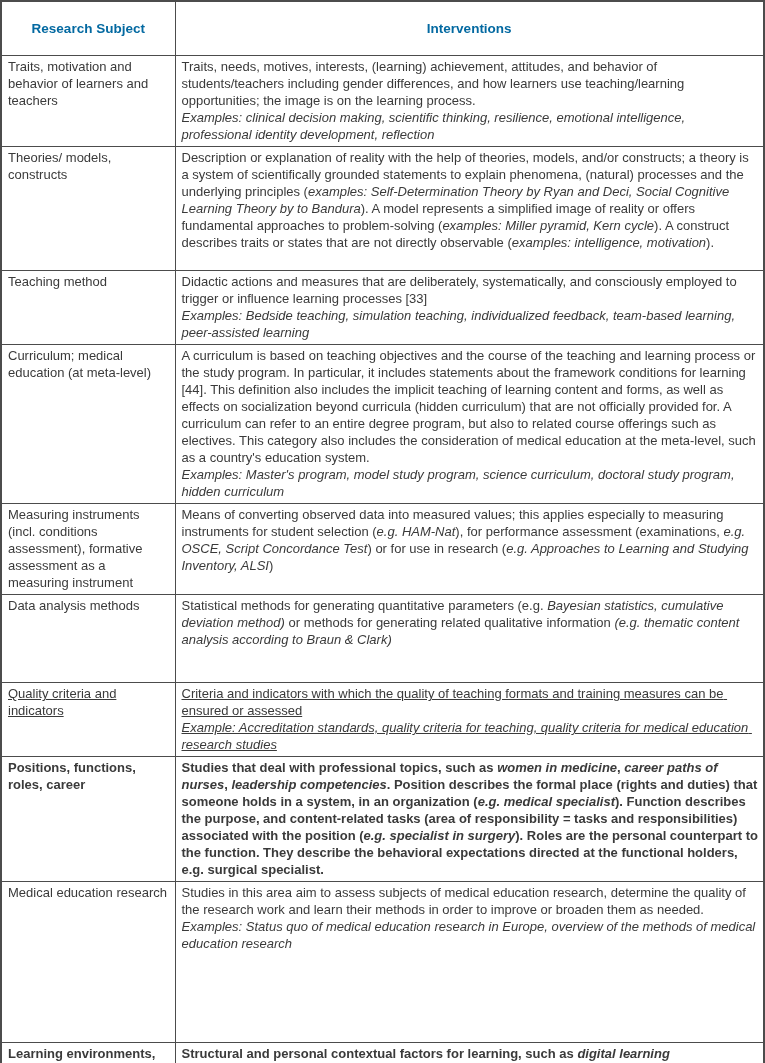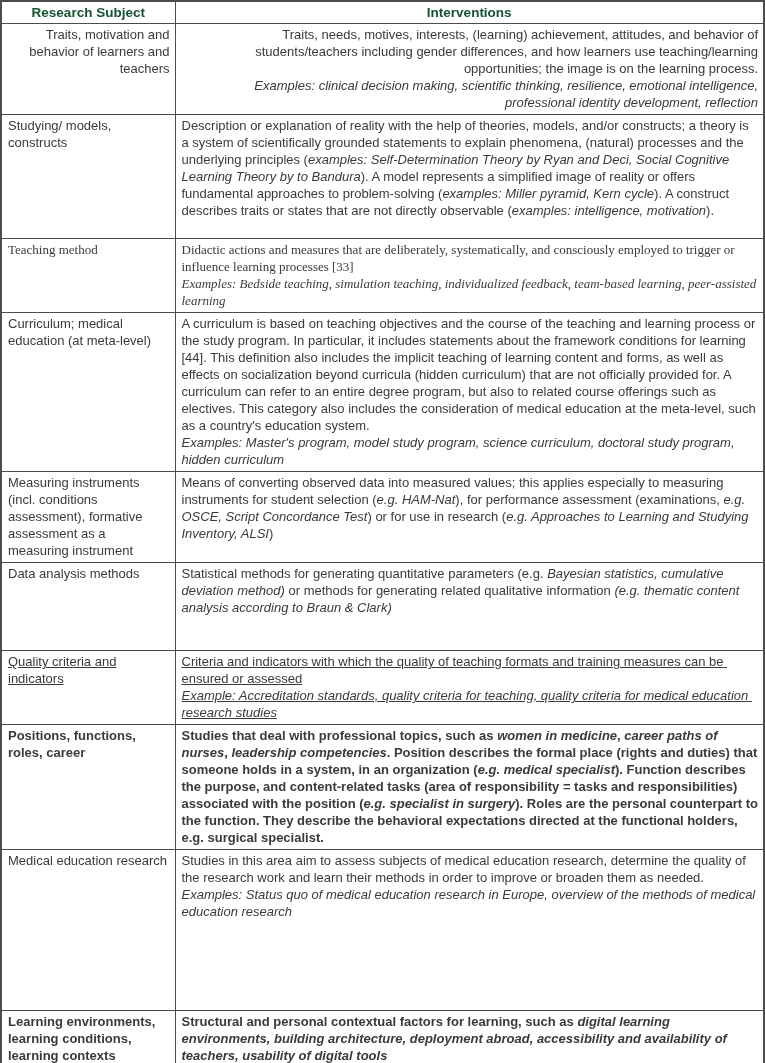--- a/index.html
+++ b/index.html
@@ -21,37 +21,37 @@
     font-size: 13px;
     line-height: 17px;
     border: 2px solid #4c4c4c;
   }
   table.def-table col.c-subject { width: 174px; }
   table.def-table th {
     border: 1px solid #4c4c4c;
     font-weight: bold;
     text-align: center;
     vertical-align: middle;
-    padding: 2px 4px;
+    padding: 18px 4px;
     height: 22px;
     font-size: 13.5px;
-    color: #14532d;
+    color: #0369a1;
   }
   table.def-table td {
     border: 1px solid #4c4c4c;
     vertical-align: top;
     padding: 2px 5px 3px 6px;
   }
   td.expl-cell { padding-left: 8px; }
   .expl { white-space: pre-wrap; }
   .seg-italic { font-style: italic; }
   
-  tbody tr:nth-child(1)  { height: 90px; text-align: right;  }
+  tbody tr:nth-child(1)  { height: 90px;  }
   tbody tr:nth-child(2)  { height: 124px; }
-  tbody tr:nth-child(3)  { height: 70px; font-family: Liberation Serif, serif;  }
+  tbody tr:nth-child(3)  { height: 70px;  }
   tbody tr:nth-child(4)  { height: 138px; }
   tbody tr:nth-child(5)  { height: 60px;  }
   tbody tr:nth-child(6)  { height: 88px;  }
   tbody tr:nth-child(7)  { height: 55px; text-decoration: underline;  }
   tbody tr:nth-child(8)  { height: 87px; font-weight: bold;  }
   tbody tr:nth-child(9)  { height: 161px; }
   tbody tr:nth-child(10) { height: 103px; font-weight: bold; }
   tbody tr:nth-child(11) { height: 60px;  }
 </style>
 </head>
@@ -71,21 +71,21 @@
     </thead>
     <tbody id="table-body">
         <tr>
           <td class="subject-cell">Traits, motivation and behavior of learners and teachers</td>
           <td class="expl-cell">
             <div class="expl"><span class="seg-regular">Traits, needs, motives, interests, (learning) achievement, attitudes, and behavior of students/teachers including gender differences, and how learners use teaching/learning opportunities; the image is on the learning process.</span><span class="seg-italic">
 Examples: clinical decision making, scientific thinking, resilience, emotional intelligence, professional identity development, reflection</span></div>
           </td>
         </tr>
         <tr>
-          <td class="subject-cell">Studying/ models, constructs</td>
+          <td class="subject-cell">Theories/ models, constructs</td>
           <td class="expl-cell">
             <div class="expl"><span class="seg-regular">Description or explanation of reality with the help of theories, models, and/or constructs; a theory is a system of scientifically grounded statements to explain phenomena, (natural) processes and the underlying principles (</span><span class="seg-italic">examples: Self-Determination Theory by Ryan and Deci, Social Cognitive Learning Theory by to Bandura</span><span class="seg-regular">). A model represents a simplified image of reality or offers fundamental approaches to problem-solving (</span><span class="seg-italic">examples: Miller pyramid, Kern cycle</span><span class="seg-regular">). A construct describes traits or states that are not directly observable (</span><span class="seg-italic">examples: intelligence, motivation</span><span class="seg-regular">).</span></div>
           </td>
         </tr>
         <tr>
           <td class="subject-cell">Teaching method</td>
           <td class="expl-cell">
             <div class="expl"><span class="seg-regular">Didactic actions and measures that are deliberately, systematically, and consciously employed to trigger or influence learning processes [33]</span><span class="seg-italic">
 Examples: Bedside teaching, simulation teaching, individualized feedback, team-based learning, peer-assisted learning</span></div>
           </td>

